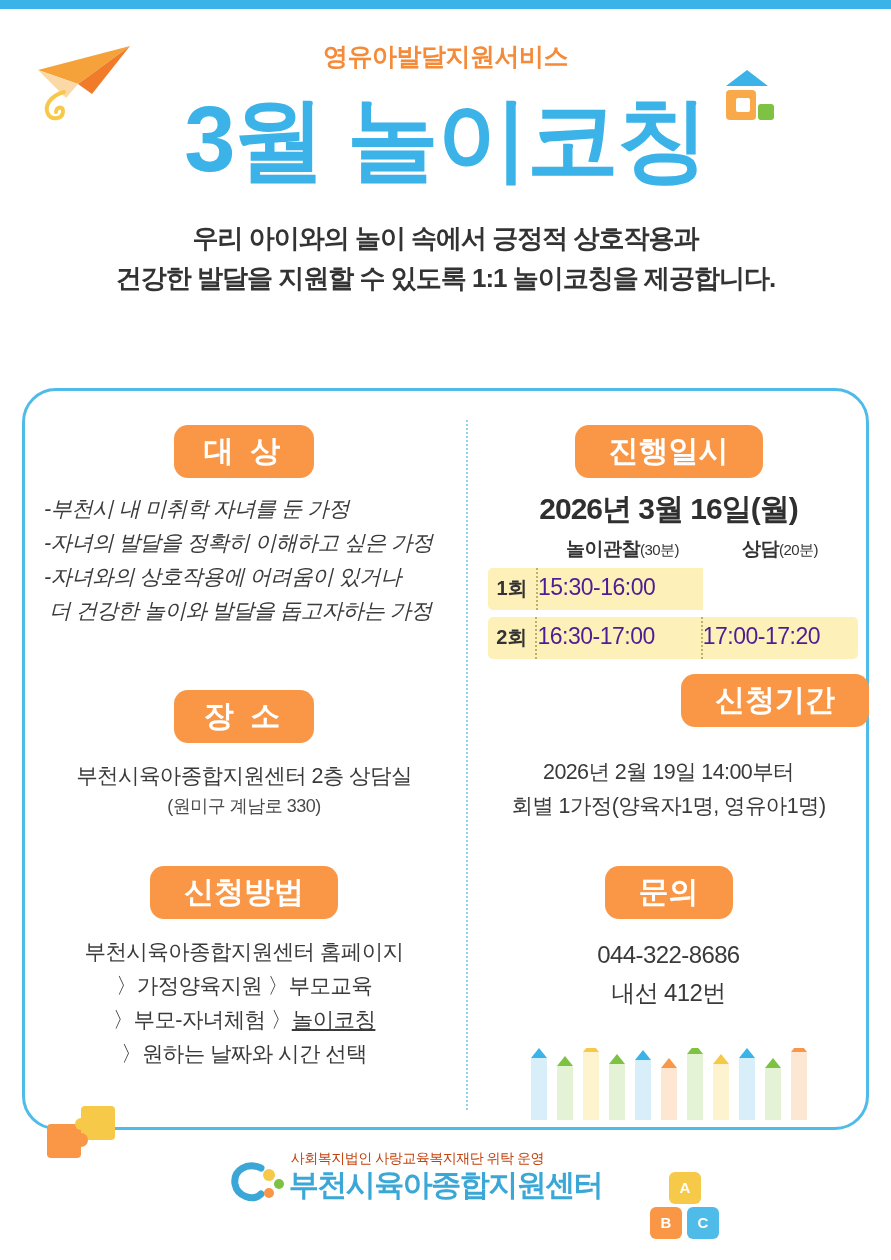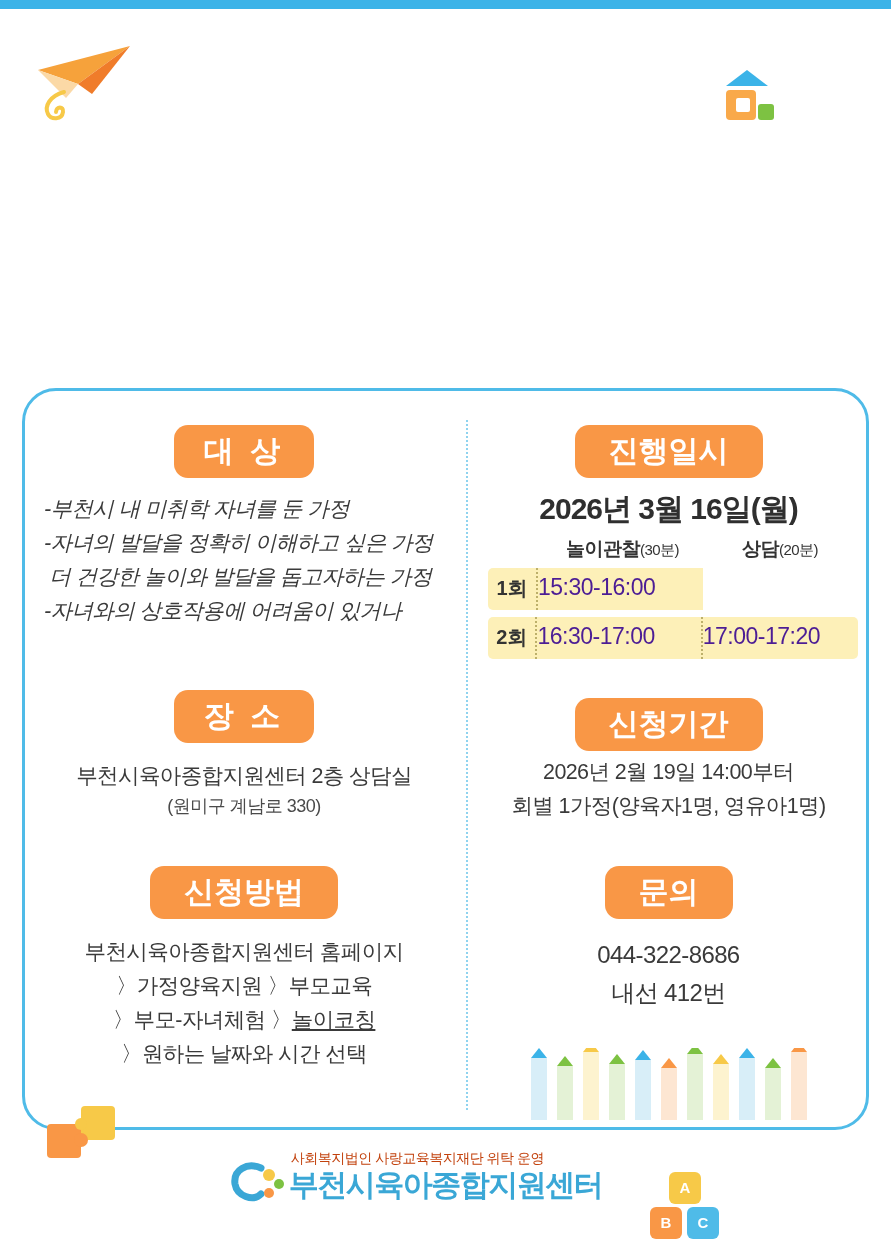--- a/index.html
+++ b/index.html
@@ -179,21 +179,21 @@
     background: #fdf0b8;
     color: #4c1d95;
     font-size: 23px;
     text-align: left;
     padding: 6px 0 8px 0;
     letter-spacing: -0.5px;
   }
   .sched-row .c-val.v1 { width: 165px; border-left: 2px dotted #bdb06a;}
   .sched-row .c-val.v2 { width: 157px; border-left: 2px dotted #bdb06a; border-radius: 0 5px 5px 0;}
 
-  .rb2 { position: absolute; top: 310px; left: 0; width: 401px; text-align: center; }
+  .rb2 { position: absolute; top: 286px; left: 0; width: 401px; text-align: right; }
   .rb2-body { position: absolute; top: 368px; left: 0; width: 401px; text-align: center; }
   .rb3 { position: absolute; top: 478px; left: 0; width: 401px; text-align: center; }
   .rb3-body { position: absolute; top: 548px; left: 0; width: 401px; text-align: center; }
 
   .underline { text-decoration: underline; }
 
   
   .pencils { position: absolute; top: 660px; left: 55px; width: 320px; height: 72px; }
 
   
@@ -259,34 +259,42 @@
     <path d="M34 54 C20 58, 14 68, 18 76 C21 82, 32 82, 33 74 C34 68, 26 68, 26 74" stroke="#f7c948" stroke-width="4" fill="none" stroke-linecap="round"></path>
   </svg>
 
   <svg class="blocks" viewBox="0 0 70 70">
     <polygon points="35,0 56,16 14,16" fill="#3bb3e8"></polygon>
     <rect x="14" y="20" width="30" height="30" rx="4" fill="#f9a94a"></rect>
     <rect x="24" y="28" width="14" height="14" rx="2" fill="#ffffff"></rect>
     <rect x="46" y="34" width="16" height="16" rx="3" fill="#7dc242"></rect>
   </svg>
 
+  <div class="header">
+    <div class="eyebrow">영유아발달지원서비스</div>
+    <div class="main-title">3월 놀이코칭</div>
+    <div class="subtitle">
+      <div>우리 아이와의 놀이 속에서 긍정적 상호작용과</div>
+      <div>건강한 발달을 지원할 수 있도록 1:1 놀이코칭을 제공합니다.</div>
+    </div>
+  </div>
 
   <div class="card"></div>
   <div class="divider"></div>
 
   <div class="col-left">
 
     <div class="lb1">
       <span class="pill">대 상</span>
     </div>
     <div class="lb1-list body-text">
       <div>-부천시 내 미취학 자녀를 둔 가정</div>
       <div>-자녀의 발달을 정확히 이해하고 싶은 가정</div>
+      <div>-자녀와의 상호작용에 어려움이 있거나</div>
       <div style="white-space:pre"> 더 건강한 놀이와 발달을 돕고자하는 가정</div>
-      <div>-자녀와의 상호작용에 어려움이 있거나</div>
     </div>
 
     <div class="lb2">
       <span class="pill">장 소</span>
     </div>
     <div class="lb2-body">
       <div class="body-text">부천시육아종합지원센터 2층 상담실</div>
       <div class="small-text">(원미구 계남로 330)</div>
     </div>
 

